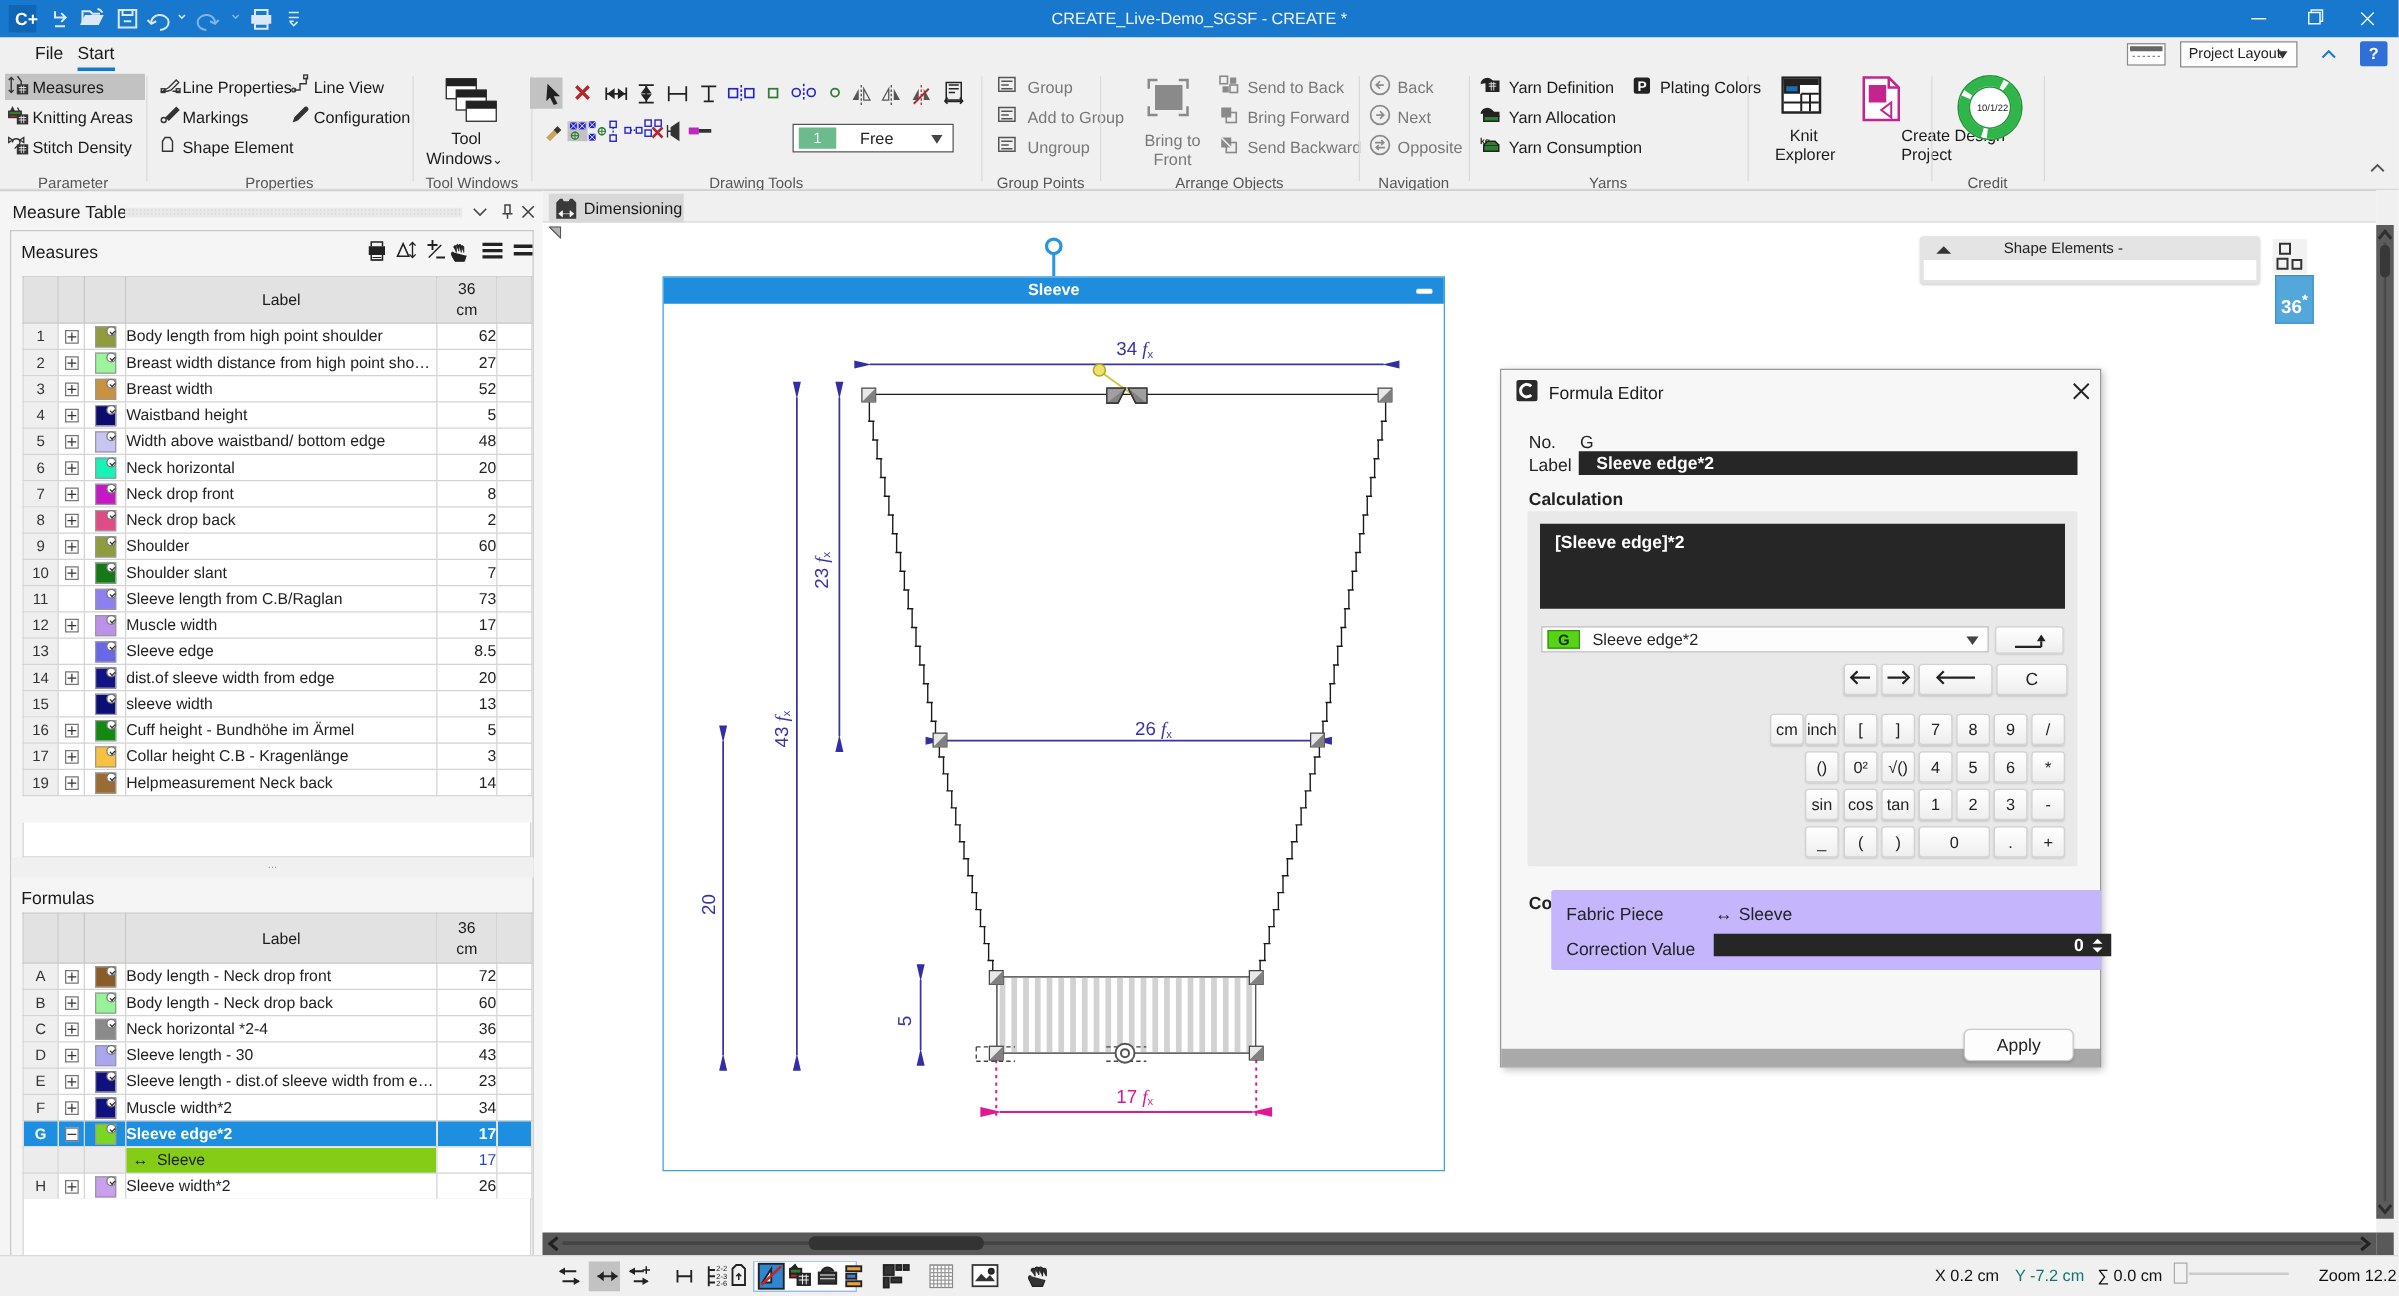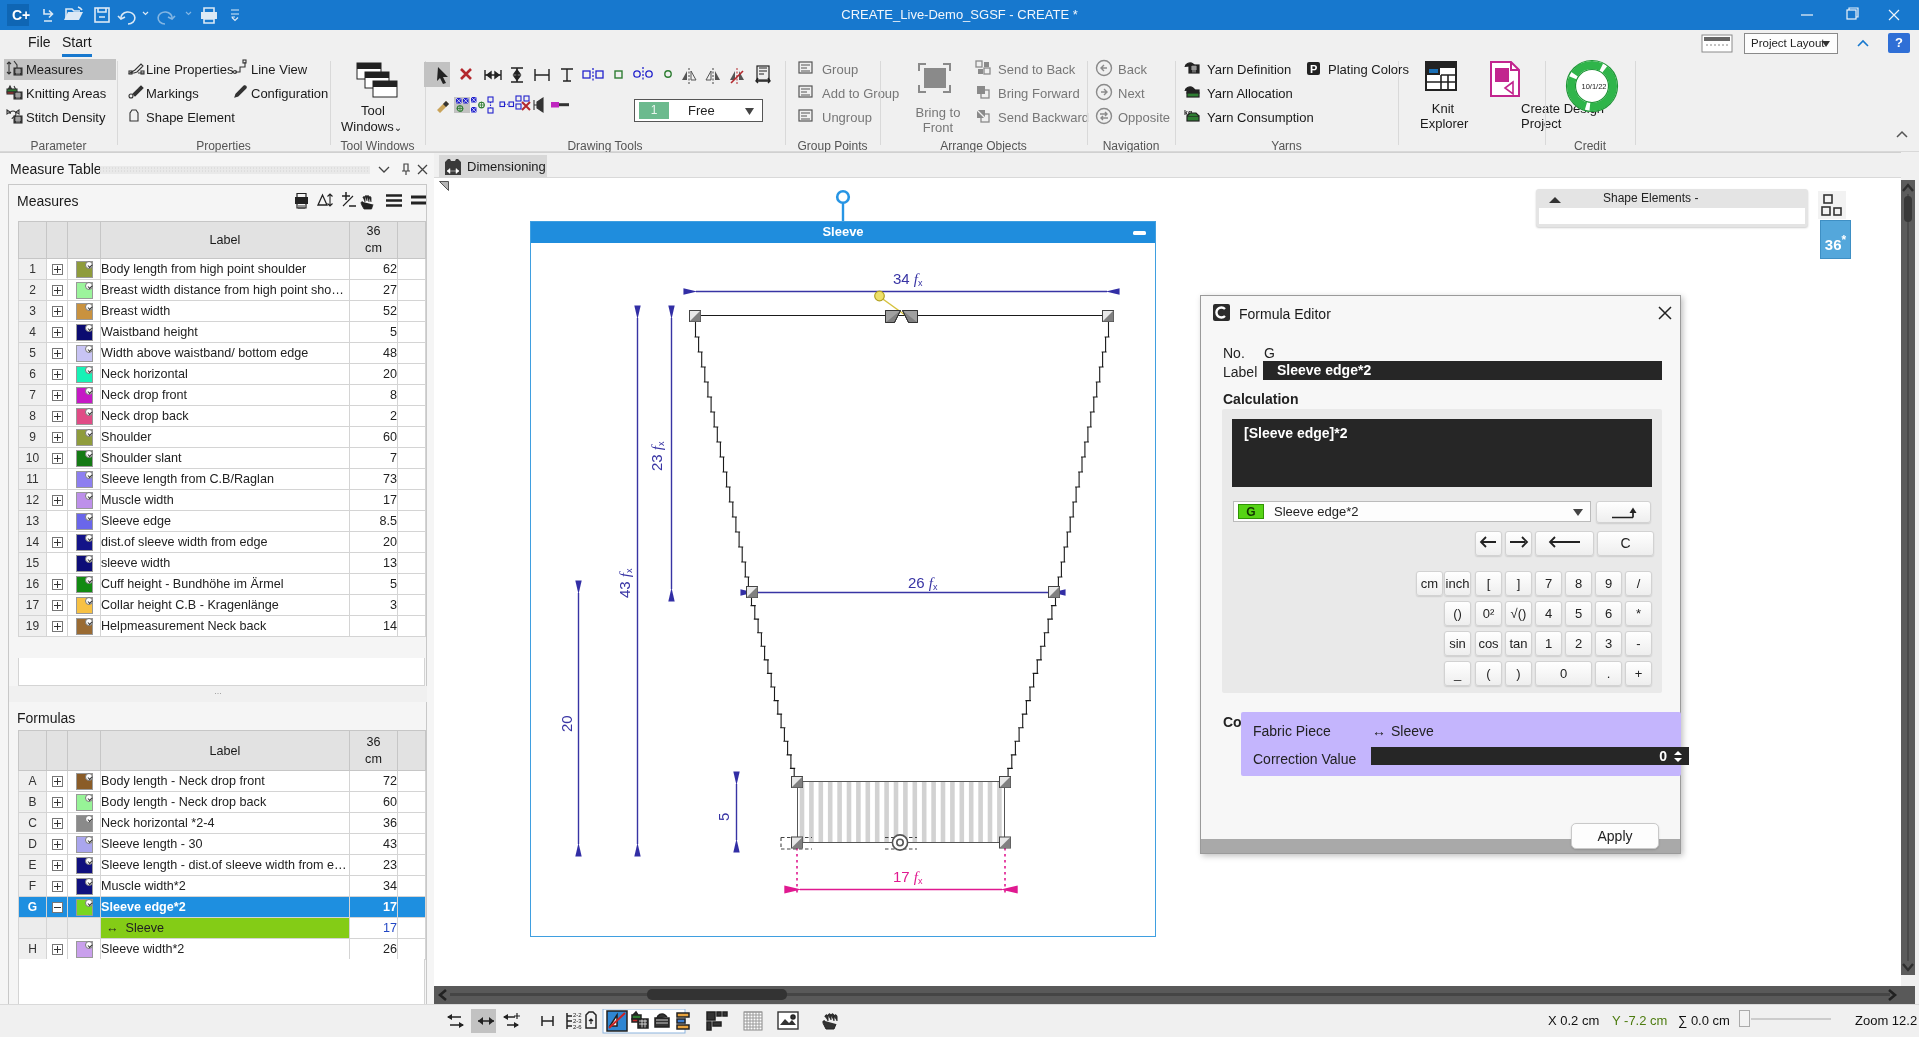--- a/index.html
+++ b/index.html
@@ -1064,18 +1064,18 @@
           <rect x="0" y="3" width="20" height="17" fill="#fff" stroke="#333" stroke-width="1.4"></rect>
           <path d="M2,16 l5,-6 4,4 3,-3 4,5 z" fill="#333" stroke="none"></path>
           <circle cx="15" cy="8" r="2" fill="#333"></circle>
         </g>
       <g transform="translate(377,0)">
           <path d="M4,8 c0,-3 3,-3 3,0 v4 M7,7 c0,-3 3,-3 3,0 v4 M10,7 c0,-3 3,-3 3,0 v5 M13,8 c0,-3 3,-3 3,0 v4 M4,12 c-2,-1 -3,1 -1,4 l2,4 h8 l2,-5" fill="#333" stroke-width="1"></path>
         </g>
     </g>
   </svg>
   <span class="abs" style="left:1548px;top:8px;color:#111;">X 0.2 cm</span>
-  <span class="abs" style="left:1612px;top:8px;color:#4d7c0f;">Y -7.2 cm</span>
+  <span class="abs" style="left:1612px;top:8px;color:#0f766e;">Y -7.2 cm</span>
   <span class="abs" style="left:1678px;top:8px;color:#111;">∑ 0.0 cm</span>
   <span class="abs" style="left:1739px;top:5px;width:11px;height:17px;background:#f2f2f2;border:1px solid #aaa;"></span>
   <span class="abs" style="left:1751px;top:13px;width:80px;height:2px;background:#ccc;"></span>
   <span class="abs" style="left:1855px;top:8px;color:#111;">Zoom 12.2</span>
 </div>
 
 </body></html>

